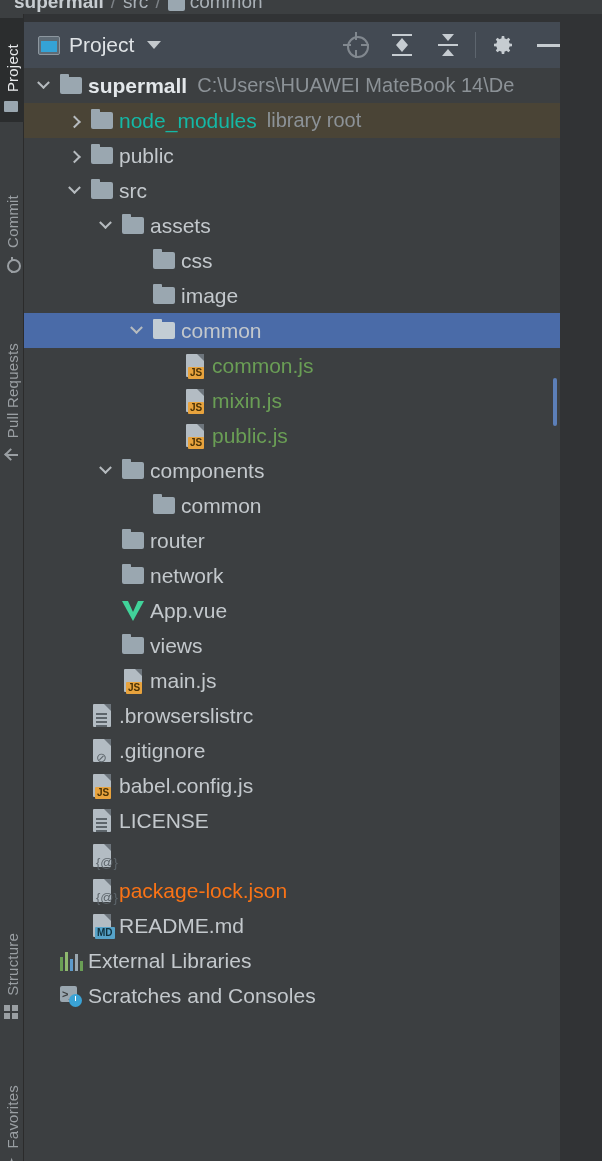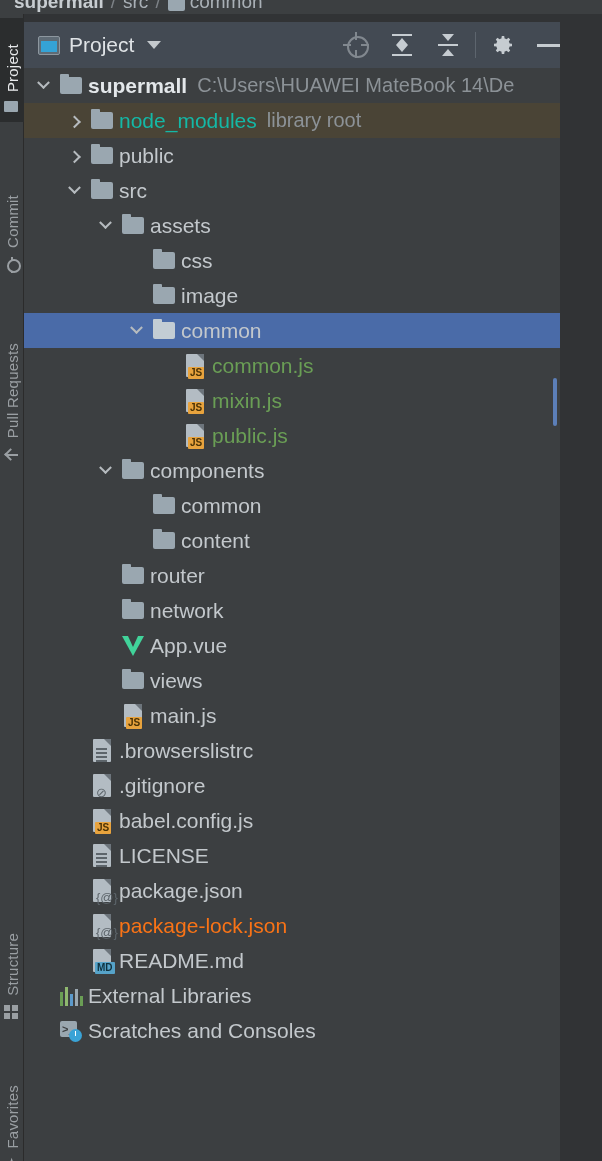--- a/index.html
+++ b/index.html
@@ -407,28 +407,20 @@
       </div>
       <div class="row">
         <div style="width: 99px; flex: 0 0 auto;"></div>
         <div class="twisty "></div>
         <div class="icon-slot">
           <div class="fi"></div>
         </div>
         <span class="label ">common</span>
       </div>
       <div class="row">
-        <div style="width: 99px; flex: 0 0 auto;"></div>
-        <div class="twisty "></div>
-        <div class="icon-slot">
-          <div class="fi"></div>
-        </div>
-        <span class="label ">content</span>
-      </div>
-      <div class="row">
         <div style="width: 68px; flex: 0 0 auto;"></div>
         <div class="twisty "></div>
         <div class="icon-slot">
           <div class="fi"></div>
         </div>
         <span class="label ">router</span>
       </div>
       <div class="row">
         <div style="width: 68px; flex: 0 0 auto;"></div>
         <div class="twisty "></div>
@@ -514,21 +506,20 @@
         <span class="label ">LICENSE</span>
       </div>
       <div class="row">
         <div style="width: 37px; flex: 0 0 auto;"></div>
         <div class="twisty "></div>
         <div class="icon-slot">
           <div class="file">
             <span class="badge glyph">{@}</span>
           </div>
         </div>
-        <span class="label ">package.json</span>
       </div>
       <div class="row">
         <div style="width: 37px; flex: 0 0 auto;"></div>
         <div class="twisty "></div>
         <div class="icon-slot">
           <div class="file">
             <span class="badge glyph">{@}</span>
           </div>
         </div>
         <span class="label c-blue">package-lock.json</span>

